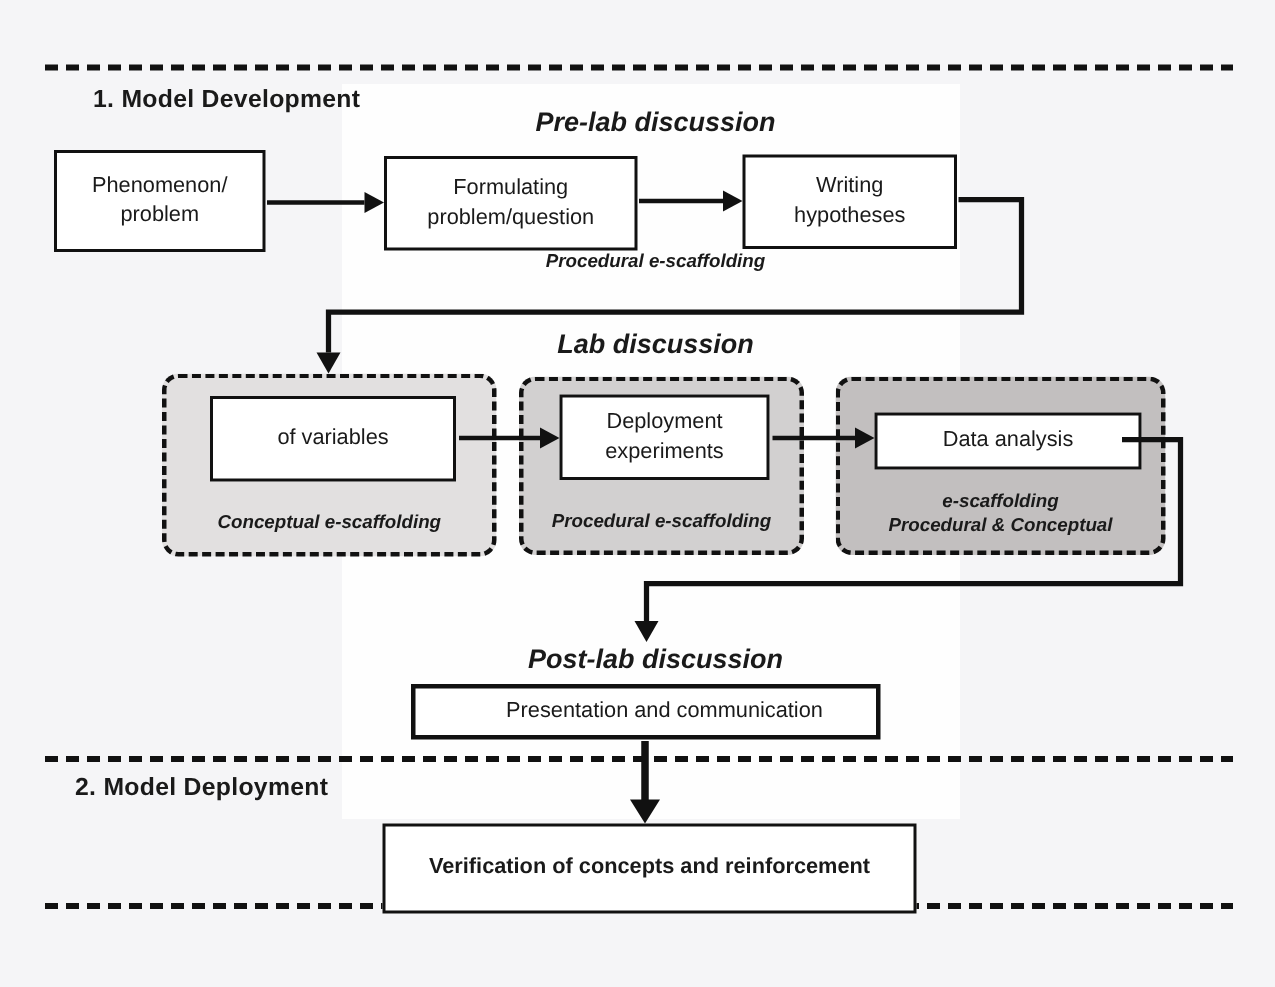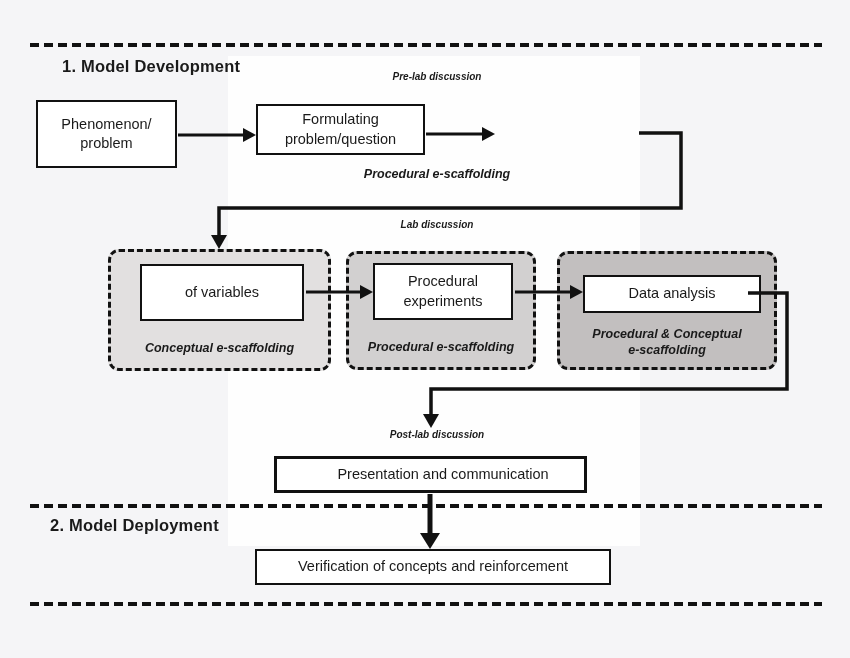--- a/index.html
+++ b/index.html
@@ -43,48 +43,48 @@
     font-size: 16.5px;
     font-weight: bold;
     letter-spacing: .2px;
   }
   .title-dev { left: 50px; top: 57px; margin-left: 12px; }
   .title-dep { left: 50px; top: 516px; }
   .phase-label {
     position: absolute;
     left: 317px; width: 240px;
     text-align: center;
-    font-size: 10px;
+    font-size: 18px;
     font-weight: bold;
     font-style: italic;
   }
   .phase-prelab { top: 71px; }
   .phase-lab { top: 219px; }
   .phase-postlab { top: 429px; }
   .flow-box {
     position: absolute;
     background: var(--box-bg);
     border: 2.5px solid var(--line);
     display: flex;
     flex-direction: column;
     align-items: center;
     justify-content: center;
     text-align: center;
     font-size: 14.5px;
     line-height: 1.32;
     box-sizing: border-box;
   }
   .box-phenomenon   { left: 36px;  top: 100px; width: 141px; height: 68px; }
-  .box-formulating  { left: 256px; top: 104px; width: 169px; height: 51px; }
+  .box-formulating  { left: 256px; top: 104px; width: 169px; height: 63px; }
   .box-writing      { left: 495px; top: 103px; width: 143px; height: 63px; }
   .box-define       { left: 140px; top: 264px; width: 164px; height: 57px; font-size: 14.5px; }
   .box-designing    { left: 373px; top: 263px; width: 140px; height: 57px; }
   .box-data         { left: 583px; top: 275px; width: 178px; height: 38px; }
   .box-presentation { left: 274px; top: 456px; width: 313px; height: 37px; border-width: 3px; padding-left: 25px; }
-  .box-verification { left: 255px; top: 549px; width: 356px; height: 36px; border-width: 2.5px; font-size: 14.5px; }
+  .box-verification { left: 255px; top: 549px; width: 356px; height: 60px; border-width: 2.5px; font-size: 14.5px; font-weight: bold; }
   .stage-box {
     position: absolute;
     border: 3px dashed var(--line);
     border-radius: 11px;
     box-sizing: border-box;
   }
   .stage-1 { left: 108px; top: 249px; width: 223px; height: 122px; background: var(--stage1-fill); }
   .stage-2 { left: 346px; top: 251px; width: 190px; height: 119px; background: var(--stage2-fill); }
   .stage-3 { left: 557px; top: 251px; width: 220px; height: 119px; background: var(--stage3-fill); }
   .scaffold-label {
@@ -135,39 +135,43 @@
   <div class="scaffold-prelab">Procedural e-scaffolding</div>
 
   <div class="flow-box box-phenomenon">
     <span>Phenomenon/</span>
     <span>problem</span>
   </div>
   <div class="flow-box box-formulating">
     <span>Formulating</span>
     <span>problem/question</span>
   </div>
+  <div class="flow-box box-writing">
+    <span>Writing</span>
+    <span>hypotheses</span>
+  </div>
 
   <div class="stage-box stage-1">
     <div class="scaffold-label scaffold-inside">Conceptual e-scaffolding</div>
   </div>
   <div class="stage-box stage-2">
     <div class="scaffold-label scaffold-inside">Procedural e-scaffolding</div>
   </div>
   <div class="stage-box stage-3">
     <div class="scaffold-label scaffold-inside-two scaffold-label">
+      <span style="display:block">e-scaffolding</span>
       <span style="display:block">Procedural &amp; Conceptual</span>
-      <span style="display:block">e-scaffolding</span>
     </div>
   </div>
 
   <div class="flow-box box-define">
     <span>of variables</span>
   </div>
   <div class="flow-box box-designing">
-    <span>Procedural</span>
+    <span>Deployment</span>
     <span>experiments</span>
   </div>
   <div class="flow-box box-data">
     <span>Data analysis</span>
   </div>
 
   <div class="flow-box box-presentation">
     <span>Presentation and communication</span>
   </div>
   <div class="flow-box box-verification">

